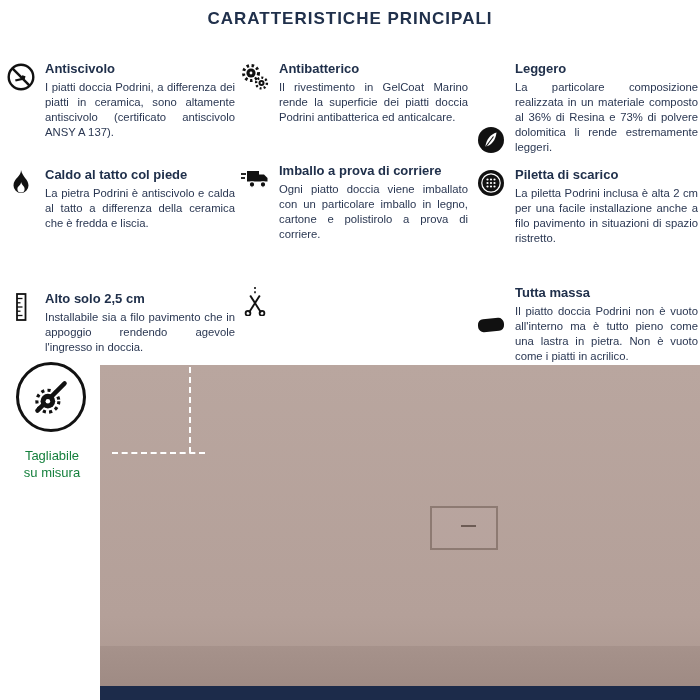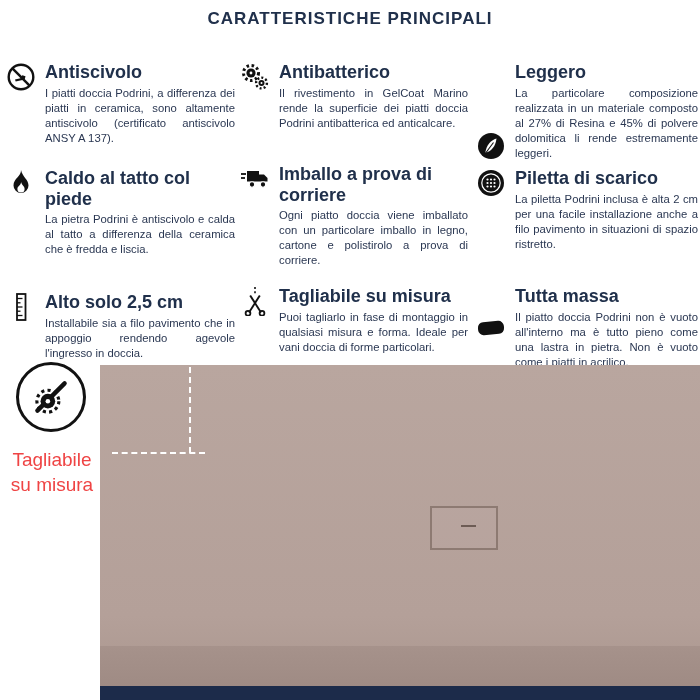--- a/index.html
+++ b/index.html
@@ -4,21 +4,21 @@
 <style>
   html,body{margin:0;padding:0;background:#fff;}
   .page{position:relative;width:700px;height:700px;background:#ffffff;overflow:hidden;
         font-family:"Liberation Sans",sans-serif;color:#2a3752;}
   .title{position:absolute;top:9px;left:0;right:0;text-align:center;
          font-size:17px;font-weight:bold;letter-spacing:1px;color:#20304b;}
   .feature{position:absolute;display:flex;gap:9px;align-items:flex-start;}
   .f-icon{flex:0 0 30px;width:30px;height:30px;}
   .f-icon svg{display:block;width:30px;height:30px;}
   .f-body{flex:1;}
-  .f-title{font-size:18px;font-weight:bold;color:#20304b;margin:0 0 3px 0;line-height:1.15;}
+  .f-title{font-size:13px;font-weight:bold;color:#20304b;margin:0 0 3px 0;line-height:1.15;}
   .f-text{font-size:11.3px;line-height:1.33;text-align:justify;color:#2a3752;}
   
   .f1{left:6px;top:62px;width:229px;}
   .f2{left:240px;top:62px;width:228px;}
   .f3{left:476px;top:62px;width:222px;align-items:flex-end;}
   .f4{left:6px;top:168px;width:229px;}
   .f5{left:240px;top:164px;width:228px;}
   .f6{left:476px;top:168px;width:222px;}
   .f7{left:6px;top:292px;width:229px;}
   .f8{left:240px;top:286px;width:228px;}
@@ -35,21 +35,21 @@
   .drain{position:absolute;left:430px;top:506px;width:64px;height:40px;
          border:2px solid #8d7a72;background:rgba(255,255,255,0.03);}
   .drain-line{position:absolute;left:461px;top:525px;width:15px;height:0;
               border-top:2px solid #6d5c55;}
   .navy-strip{position:absolute;left:100px;top:686px;width:600px;height:14px;background:#1c2b4a;}
   
   .badge{position:absolute;left:16px;top:362px;width:70px;height:70px;border:3px solid #121212;
          border-radius:50%;background:#fff;display:flex;align-items:center;justify-content:center;box-sizing:border-box;}
   .badge svg{display:block;width:46px;height:46px;}
   .badge-label{position:absolute;left:0;top:448px;width:104px;text-align:center;
-               font-size:19px;line-height:1.3;color:#ef4444;}
+               font-size:13px;line-height:1.3;color:#15803d;}
 </style>
 </head>
 <body>
 
 <div class="page">
 
   <div class="title">CARATTERISTICHE PRINCIPALI</div>
 
   <div class="feature f1">
     <span class="f-icon">
@@ -85,21 +85,21 @@
   <div class="feature f3">
     <span class="f-icon">
       <svg viewBox="0 0 30 30">
           <circle cx="15" cy="15" r="13" fill="#111"></circle>
           <path d="M20.5 7.5 C14.5 9.5 10.5 14 9.3 21.8 C16 20.2 19.5 15 20.5 7.5 Z" fill="#fff"></path>
           <line x1="9.3" y1="22.5" x2="17.5" y2="11.5" stroke="#111" stroke-width="1.1"></line>
         </svg>
     </span>
     <div class="f-body">
       <div class="f-title">Leggero</div>
-      <div class="f-text">La particolare composizione realizzata in un materiale composto al 27% di Resina e 45% di polvere dolomitica li rende estremamente leggeri.</div>
+      <div class="f-text">La particolare composizione realizzata in un materiale composto al 36% di Resina e 73% di polvere dolomitica li rende estremamente leggeri.</div>
     </div>
   </div>
 
   <div class="feature f4">
     <span class="f-icon">
       <svg viewBox="0 0 30 30">
           <path d="M15 2 C15.5 8 7.5 10.5 7.5 17.5 a7.5 7.5 0 0 0 15 0 C22.5 11.5 16.5 9 15 2 Z" fill="#111"></path>
           <path d="M15 13.5 c0.5 3.8 -3.6 4.4 -3.6 7.4 a3.6 3.6 0 0 0 7.2 0 c0 -3 -3.1 -3.6 -3.6 -7.4 Z" fill="#fff"></path>
         </svg>
     </span>
@@ -170,24 +170,20 @@
   <div class="feature f8">
     <span class="f-icon">
       <svg viewBox="0 0 30 30">
           <line x1="15" y1="1" x2="15" y2="9.5" stroke="#111" stroke-width="1.6" stroke-dasharray="2 2.2"></line>
           <line x1="9" y1="26.5" x2="19.8" y2="9.5" stroke="#111" stroke-width="1.9"></line>
           <line x1="21" y1="26.5" x2="10.2" y2="9.5" stroke="#111" stroke-width="1.9"></line>
           <circle cx="8" cy="27.3" r="2.4" fill="none" stroke="#111" stroke-width="1.8"></circle>
           <circle cx="22" cy="27.3" r="2.4" fill="none" stroke="#111" stroke-width="1.8"></circle>
         </svg>
     </span>
-    <div class="f-body">
-      <div class="f-title">Tagliabile su misura</div>
-      <div class="f-text">Puoi tagliarlo in fase di montaggio in qualsiasi misura e forma. Ideale per vani doccia di forme particolari.</div>
-    </div>
   </div>
 
   <div class="feature f9">
     <span class="f-icon">
       <svg viewBox="0 0 30 30">
           <rect x="2" y="8.5" width="26" height="13" rx="5.5" fill="#111" transform="rotate(-5 15 15)"></rect>
         </svg>
     </span>
     <div class="f-body">
       <div class="f-title">Tutta massa</div>

